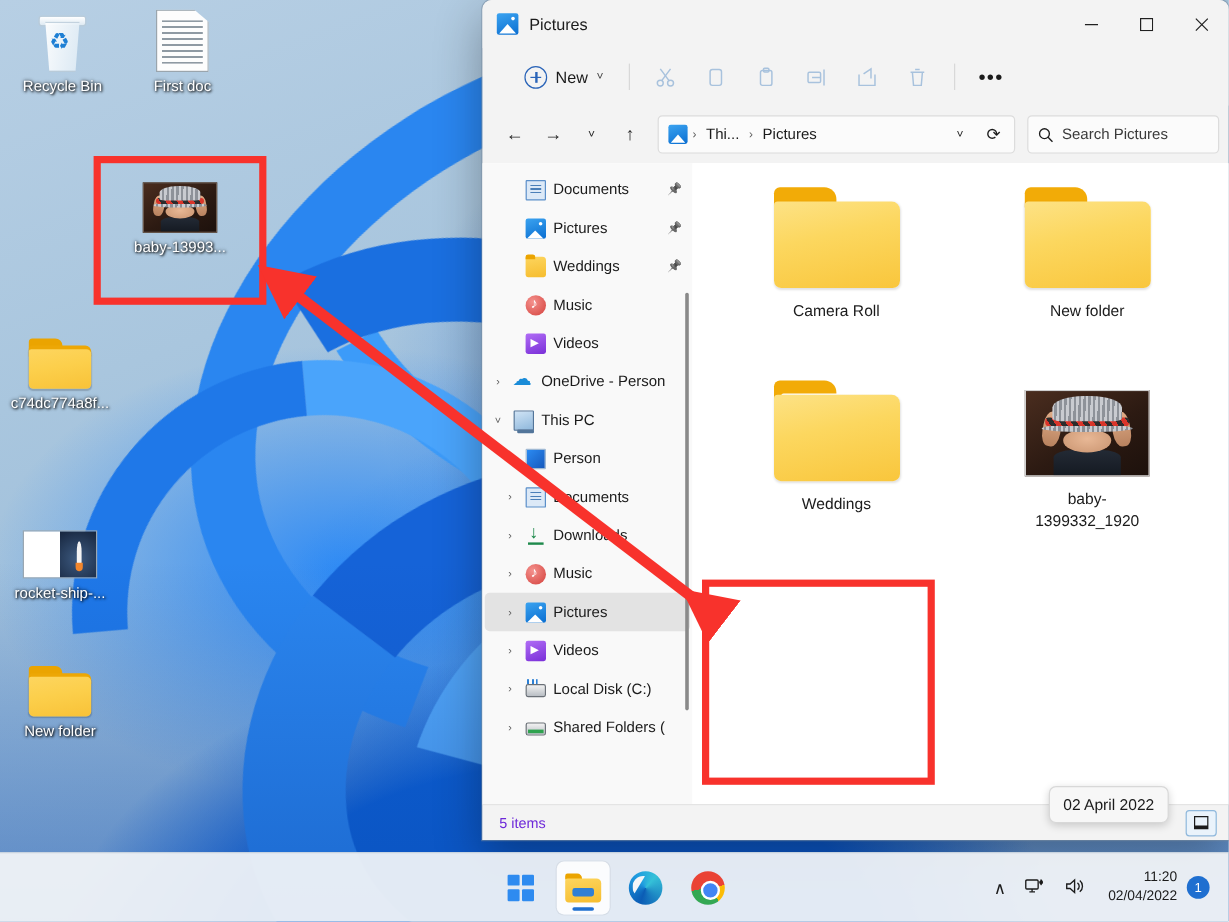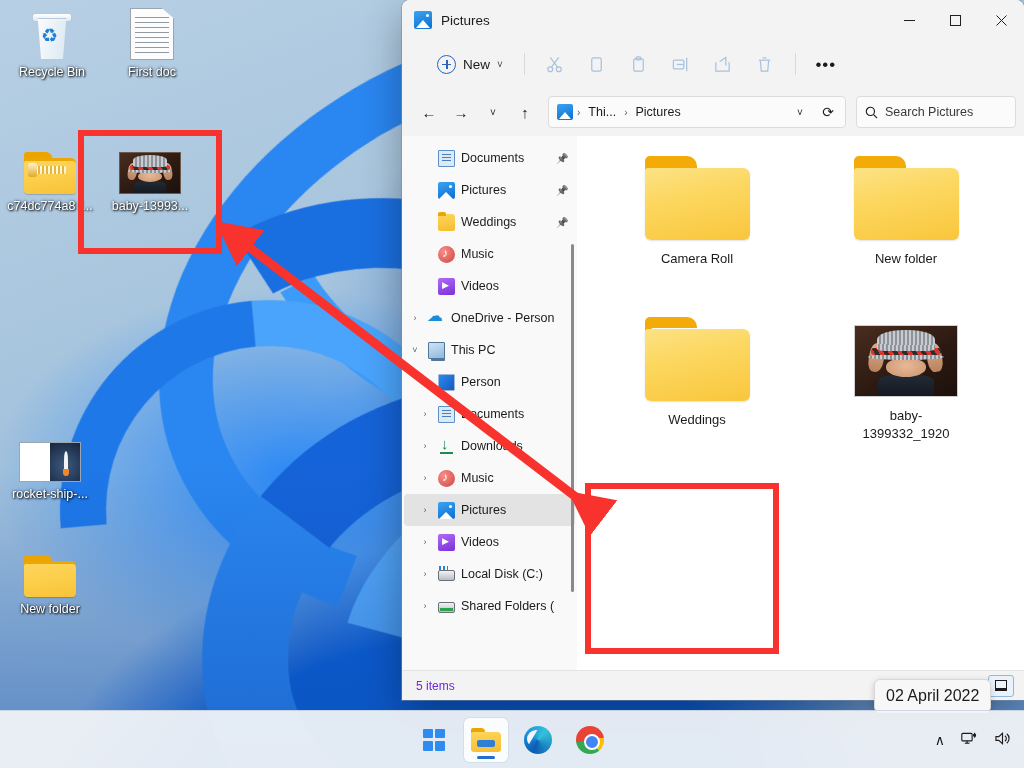--- a/index.html
+++ b/index.html
@@ -428,23 +428,23 @@
 
   
   .redrect {
     position: absolute; border: 6px solid #f8322c; pointer-events: none;
   }
   #rect-desktop { left: 78px; top: 130px; width: 144px; height: 124px; }
   #rect-explorer { left: 585px; top: 483px; width: 194px; height: 171px; }
   #arrow-svg { position: absolute; left: 0; top: 0; width: 1024px; height: 768px; pointer-events: none; }
 
   .tooltip {
-    position: absolute; left: 874px; top: 679px;
+    position: absolute; left: 874px; top: 655px;
     background: #f7f7f7; border: 1px solid #d8d8d8; border-radius: 6px;
-    padding: 7px 11px; font-size: 16px; color: #1b1b1b;
+    padding: 7px 11px; font-size: 13px; color: #1b1b1b;
     box-shadow: 0 2px 7px rgba(0,0,0,.18);
   }
 
   
   #taskbar {
     position: absolute; left: 0; bottom: 0; width: 1024px; height: 58px;
     background: rgba(243,245,248,.93);
     display: flex; align-items: center;
     border-top: 1px solid rgba(180,195,210,.6);
   }
@@ -532,50 +532,48 @@
   <div class="dicon" style="left:102px;top:8px;">
     <div class="glyph">
       <div class="docicon">
           <div class="page"></div>
           <div class="lines"></div>
         </div>
     </div>
     <div class="dlabel">First doc</div>
   </div>
 
-  <div class="dicon" style="left:0px;top:142px;">
-    <div class="glyph">
-      <div class="folder">
-        <div class="back"></div>
-          <div class="back2"></div>
-          <div class="front"></div>
-        <div class="zip"></div>
-          <div class="zipslide"></div>
-      </div>
-    </div>
-    <div class="dlabel">c74dc774a8 f...</div>
-  </div>
 
   <div class="dicon" style="left:100px;top:142px;">
     <div class="glyph">
       <div class="photo-thumb">
         <div class="baby">
           <div class="armL"></div>
             <div class="armR"></div>
           <div class="torso"></div>
             <div class="face"></div>
           <div class="brim"></div>
             <div class="band"></div>
             <div class="hat"></div>
         </div>
       </div>
     </div>
     <div class="dlabel">baby-13993...</div>
   </div>
 
+  <div class="dicon" style="left:0px;top:272px;">
+    <div class="glyph">
+      <div class="folder">
+          <div class="back"></div>
+          <div class="back2"></div>
+          <div class="front"></div>
+        </div>
+    </div>
+    <div class="dlabel">c74dc774a8f...</div>
+  </div>
 
   <div class="dicon" style="left:0px;top:430px;">
     <div class="glyph">
       <div class="rocket-thumb">
         <div style="flex:1;background:#fff;"></div>
         <div style="flex:1;background:radial-gradient(circle at 50% 60%,#3d5a80,#16253d);position:relative;">
           <div style="position:absolute;left:46%;top:22%;width:14%;height:48%;background:#f3f3f3;border-radius:50% 50% 12% 12%;"></div>
           <div style="position:absolute;left:44%;top:68%;width:18%;height:18%;background:#f2862c;border-radius:0 0 50% 50%;"></div>
         </div>
       </div>
@@ -885,15 +883,22 @@
             <circle cx="14.4" cy="4.5" r="1.1" fill="#1b1b1b"></circle>
         </svg>
       </span>
       <span class="tray-ico">
         <svg width="17" height="15" viewBox="0 0 18 16" fill="none" stroke="#1b1b1b" stroke-width="1.2">
           <path d="M2 6 L5 6 L9 2.5 L9 13.5 L5 10 L2 10 Z"></path>
           <path d="M11.5 5 a3.6 3.6 0 0 1 0 6"></path>
           <path d="M13.6 3 a6.4 6.4 0 0 1 0 10"></path>
         </svg>
       </span>
+      <span class="clockbox">
+        <span class="clock">
+          <div>11:20</div>
+          <div>02/04/2022</div>
+        </span>
+        <span class="badge">1</span>
+      </span>
     </div>
   </div>
 </div>
 
 </body></html>

